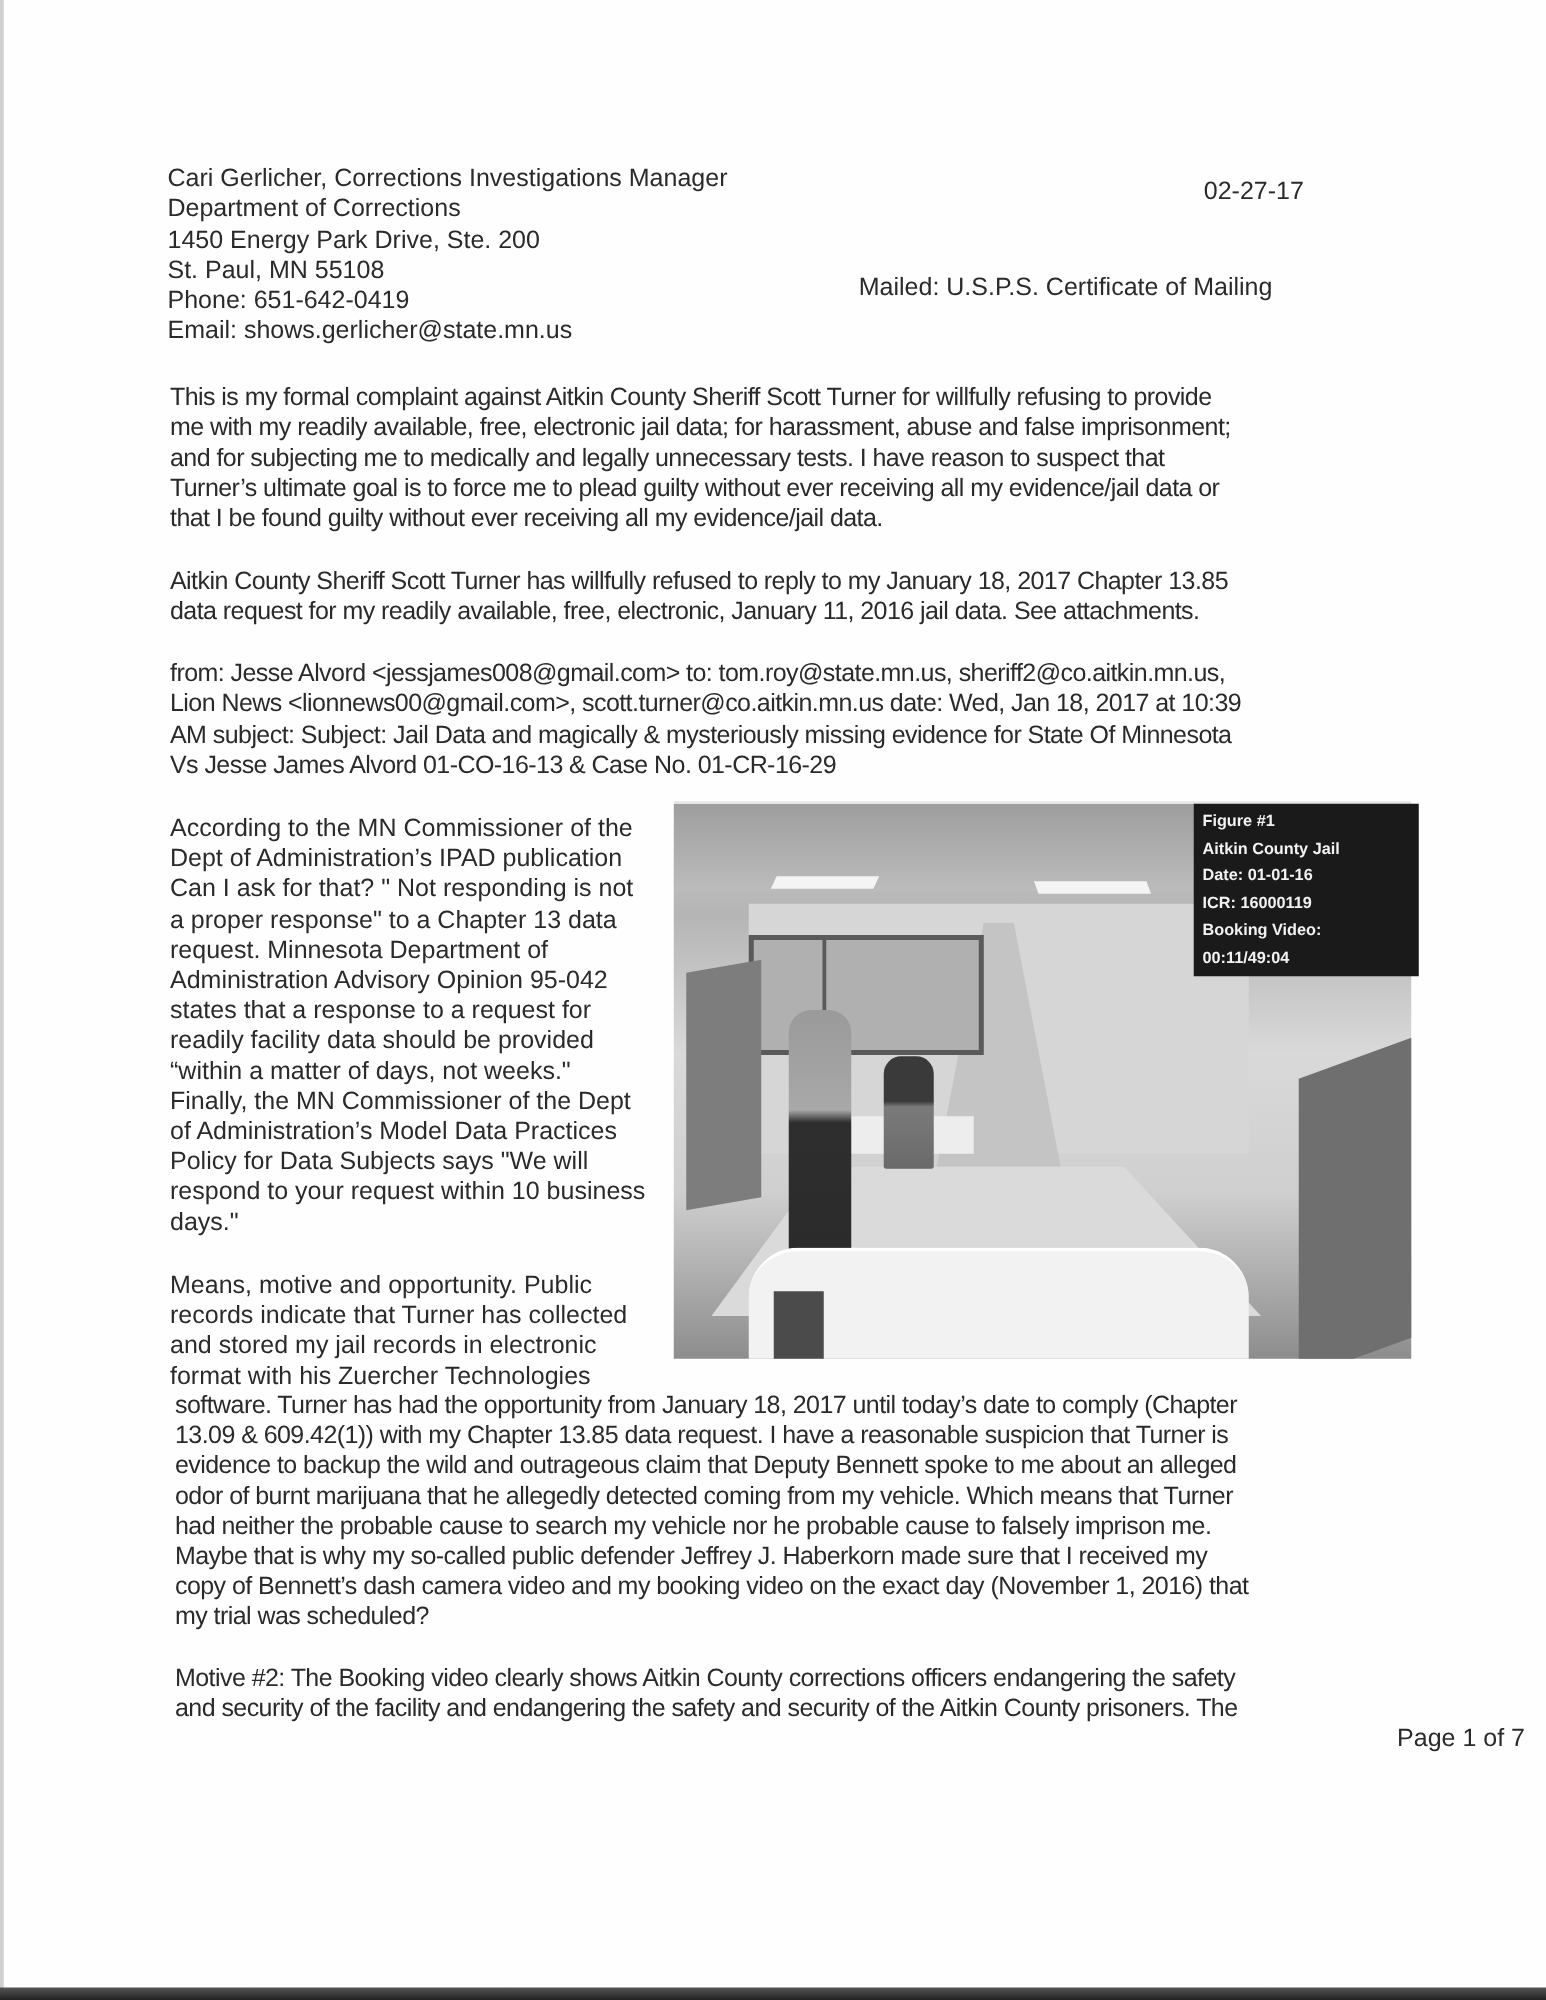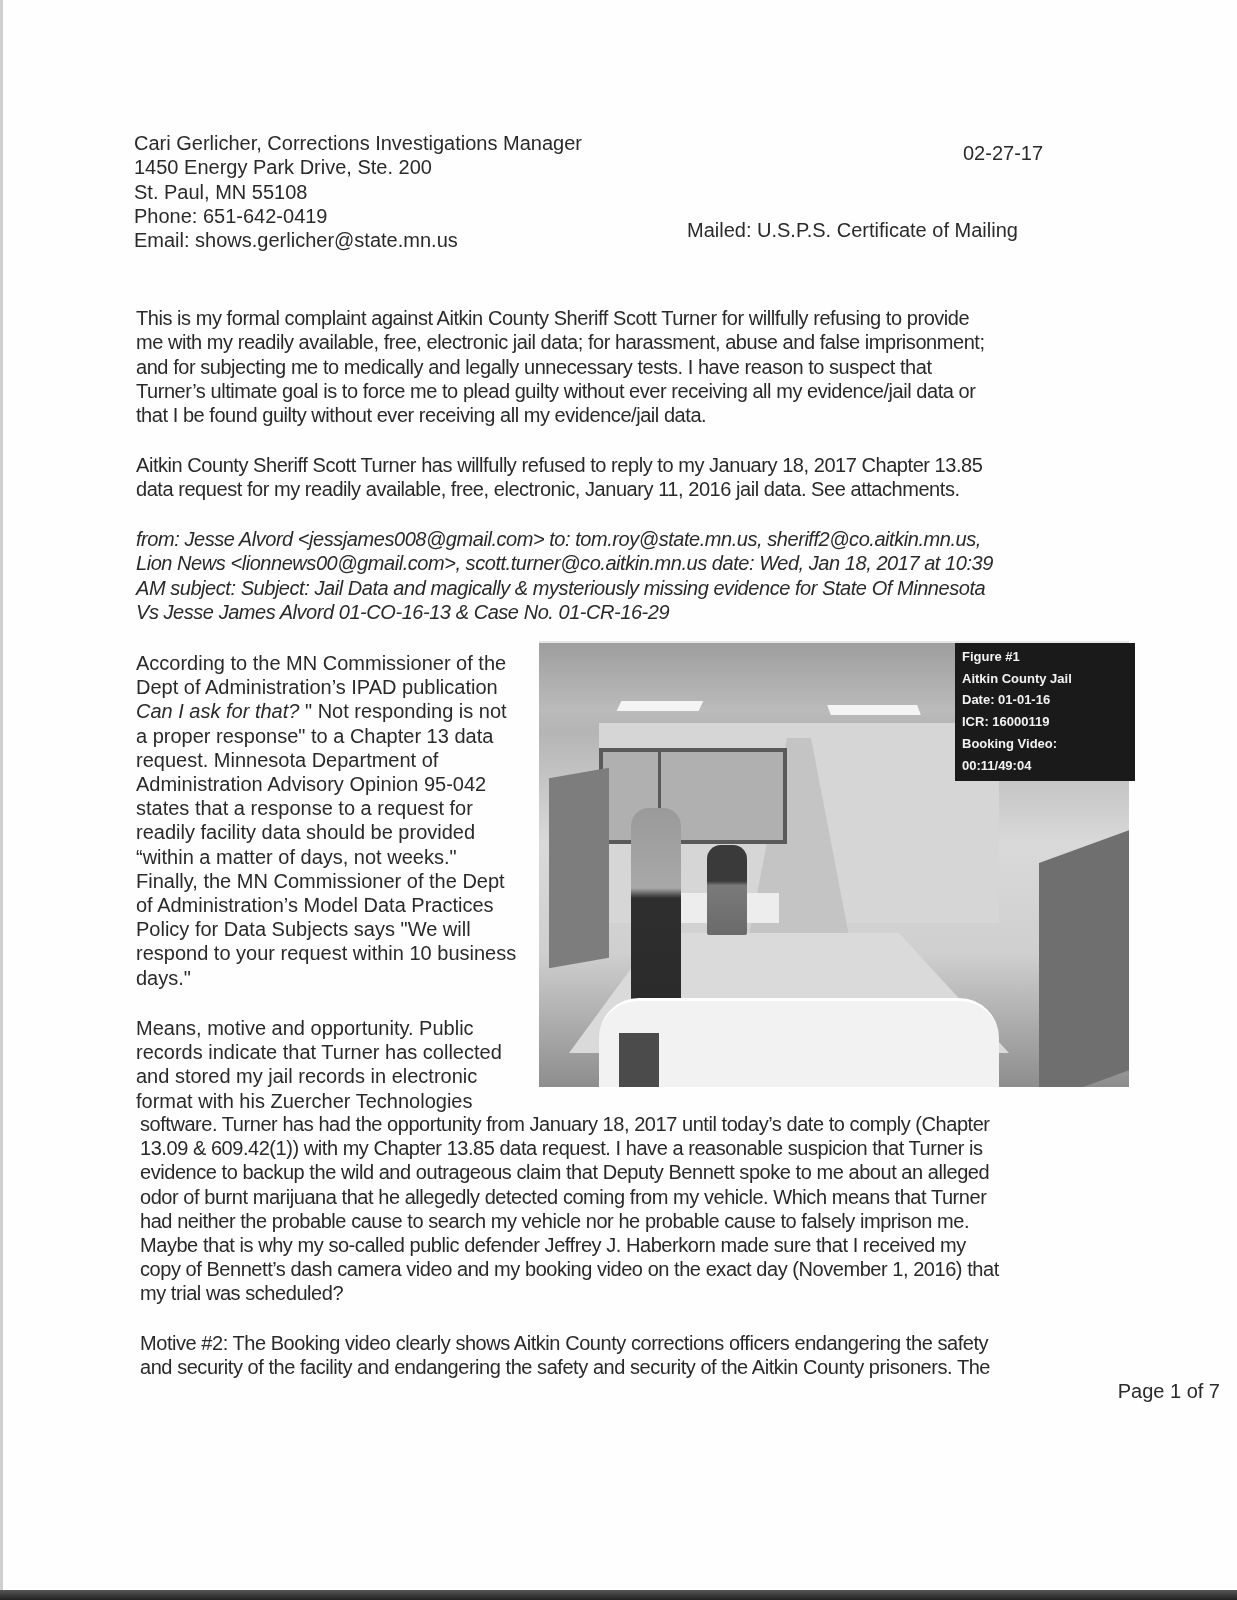--- a/index.html
+++ b/index.html
@@ -4,21 +4,21 @@
 <style>
   html, body { margin: 0; padding: 0; background: #ffffff; }
   body { width: 1237px; height: 1600px; position: relative; overflow: hidden;
          font-family: "Liberation Sans", sans-serif; color: #2a2a2a; }
   .page { position: absolute; left: 0; top: 0; width: 1237px; height: 1600px; background: #fefefe; }
   .left-edge { position: absolute; left: 0; top: 0; width: 3px; height: 1600px; background: #cfcfcf; }
   .bottom-edge { position: absolute; left: 0; top: 1590px; width: 1237px; height: 10px;
                  background: linear-gradient(#555, #222); }
   .txt { position: absolute; font-size: 20px; line-height: 24.3px; white-space: nowrap; }
   .narrow { font-family: "Liberation Sans", sans-serif; letter-spacing: -0.45px; }
-  .it { font-style: italic; }
+  .it { }
 
   #addr { left: 134px; top: 131px; }
   #date { left: 963px; top: 141px; }
   #mailed { left: 687px; top: 218px; }
   #para1 { left: 136px; top: 306px; }
   #para2 { left: 136px; top: 453px; }
   #email-meta { left: 136px; top: 527px; }
   #col-left { left: 136px; top: 651px; line-height: 24.2px; }
   #col-left2 { left: 136px; top: 1016px; line-height: 24.2px; }
   #para-bottom { left: 140px; top: 1112px; line-height: 24.2px; }
@@ -56,20 +56,21 @@
                   font-size: 13px; line-height: 21.7px; color: #f2f2f2; white-space: nowrap; }
 </style>
 </head>
 <body>
 
 <div class="page">
   <div class="left-edge"></div>
 
   <div class="txt" id="addr">
     <div>Cari Gerlicher, Corrections Investigations Manager</div>
+    <div>Department of Corrections</div>
     <div>1450 Energy Park Drive, Ste. 200</div>
     <div>St. Paul, MN 55108</div>
     <div>Phone: 651-642-0419</div>
     <div>Email: shows.gerlicher@state.mn.us</div>
   </div>
 
   <div class="txt" id="date">02-27-17</div>
   <div class="txt" id="mailed">Mailed: U.S.P.S. Certificate of Mailing</div>
 
   <div class="txt narrow" id="para1">

